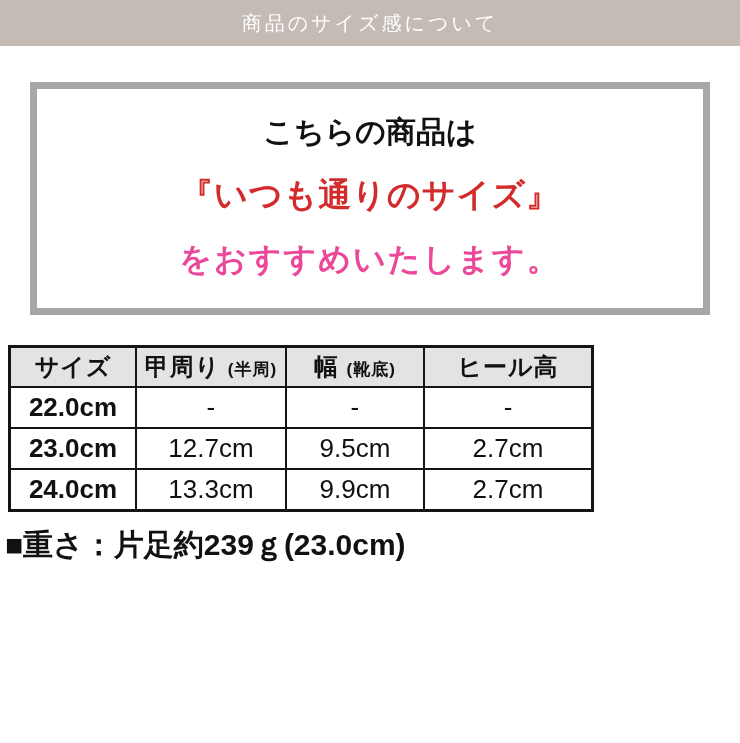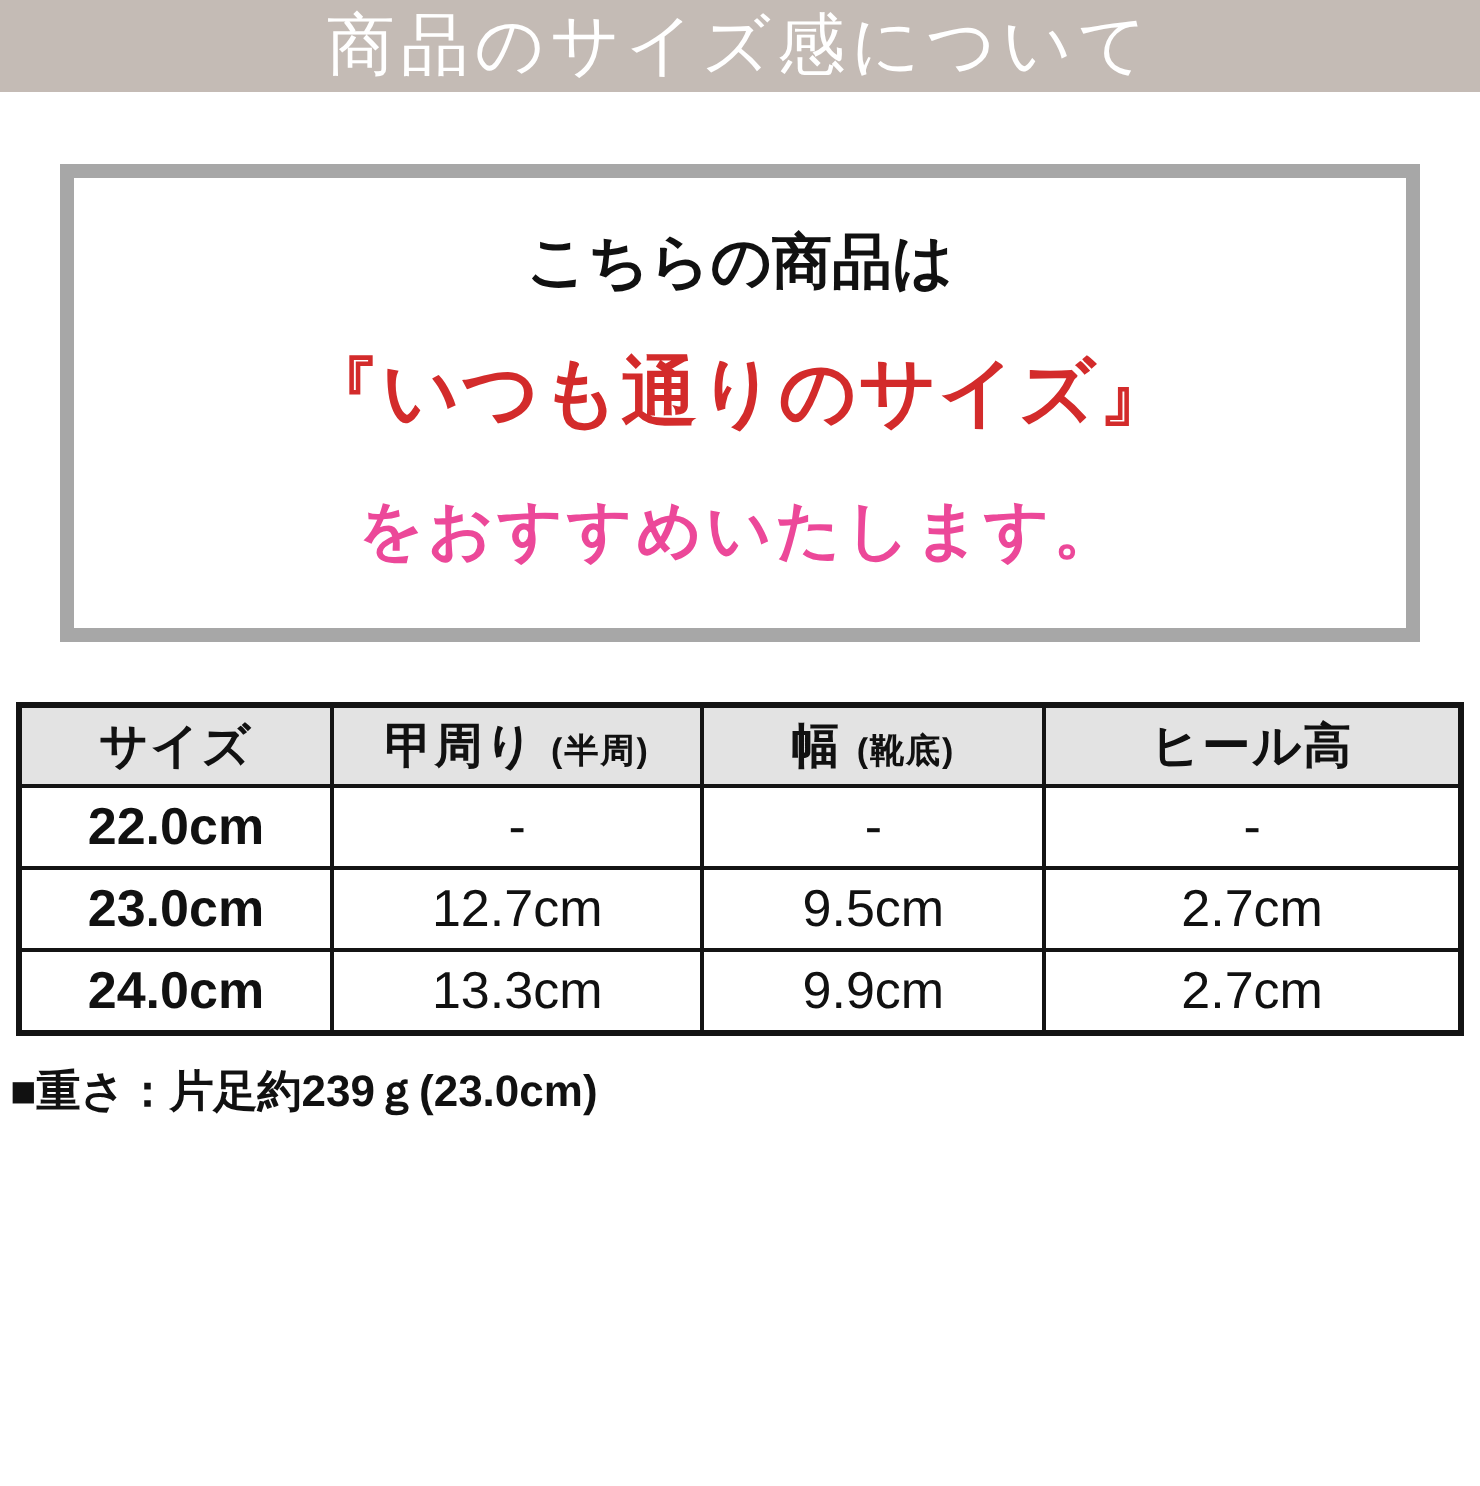--- a/index.html
+++ b/index.html
@@ -11,57 +11,57 @@
     color: #111111;
     overflow: hidden;
   }
   .banner {
     height: 46px;
     background: #c4bbb5;
     color: #ffffff;
     display: flex;
     align-items: center;
     justify-content: center;
-    font-size: 34px;
+    font-size: 20px;
     letter-spacing: 3px;
     font-weight: 400;
   }
   .reco-box {
     margin: 36px 30px 0 30px;
     border: 7px solid #a7a7a7;
     background: #ffffff;
     text-align: center;
     padding: 24px 0 30px 0;
   }
   .reco-line1 {
     font-size: 30px;
     font-weight: 700;
     color: #111111;
     line-height: 1.25;
   }
   .reco-highlight {
-    font-size: 38px;
+    font-size: 33px;
     font-weight: 700;
     color: #d32b2b;
     margin-top: 24px;
     line-height: 1.2;
     letter-spacing: 1px;
   }
   .reco-line2 {
     font-size: 32px;
     font-weight: 700;
     color: #ec4899;
     margin-top: 26px;
     line-height: 1.2;
     letter-spacing: 2px;
   }
   table.size-table {
     border-collapse: collapse;
     table-layout: fixed;
-    width: 724px;
+    width: 586px;
     margin: 30px 0 0 8px;
     border: 3px solid #141414;
   }
   .size-table th, .size-table td {
     border: 2px solid #141414;
     text-align: center;
     vertical-align: middle;
     padding: 0;
   }
   .size-table th {
@@ -79,21 +79,21 @@
     background: #ffffff;
     height: 39px;
     font-size: 26px;
     font-weight: 400;
   }
   .size-table td.size-col {
     font-weight: 700;
   }
   .footer-note {
     margin: 13px 0 0 5px;
-    font-size: 22px;
+    font-size: 30px;
     font-weight: 700;
     color: #111111;
   }
 </style>
 </head>
 <body>
 
 <div class="banner">
   <span>商品のサイズ感について</span>
 </div>

